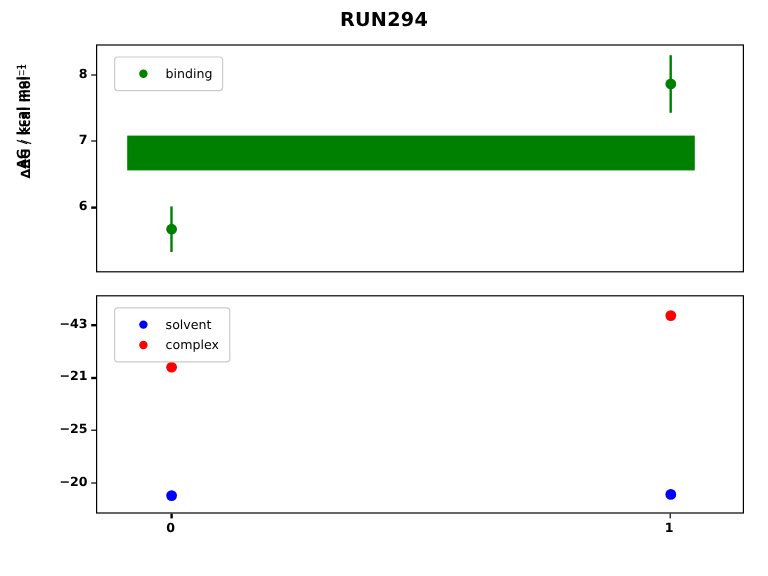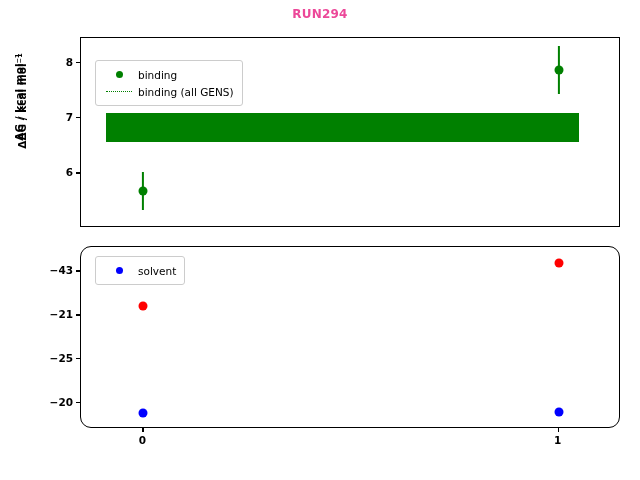--- a/index.html
+++ b/index.html
@@ -20,23 +20,23 @@
     width: 640px;
     height: 480px;
     background: #ffffff;
   }
   .fig-title {
     position: absolute;
     left: 0;
     top: 7px;
     width: 640px;
     text-align: center;
-    font-size: 12px;
-    font-weight: bold;
-    color: #ec4899;
+    font-size: 16px;
+    font-weight: bold;
+    color: #000000;
     letter-spacing: 0.2px;
   }
   
   .axes {
     position: absolute;
     box-sizing: border-box;
     border: 1.6px solid #000000;
     background: #ffffff;
     overflow: hidden;
   }
@@ -44,21 +44,20 @@
     left: 80px;
     top: 37px;
     width: 540px;
     height: 190px;
   }
   #axes-bottom {
     left: 80px;
     top: 246px;
     width: 540px;
     height: 182px;
-    border-radius: 11px;
   }
   
   .ytick-wrap, .xtick-wrap { position: absolute; }
   .ytick-mark {
     position: absolute;
     width: 4px;
     height: 1.6px;
     background: #000000;
     left: -4px;
   }
@@ -145,21 +144,21 @@
   .marker-green { background: #008000; width: 9px; height: 9px; }
   
   .legend {
     position: absolute;
     box-sizing: border-box;
     background: #ffffff;
     border: 1px solid #cccccc;
     border-radius: 3px;
     padding: 5px 8px 5px 6px;
   }
-  #legend-top  { left: 14px; top: 22px; }
+  #legend-top  { left: 14px; top: 9px; }
   #legend-bottom { left: 14px; top: 9px; }
   .legend-row {
     display: flex;
     align-items: center;
     height: 17px;
   }
   .legend-key {
     width: 34px;
     display: flex;
     align-items: center;
@@ -198,26 +197,20 @@
         <div class="marker marker-green" style="left: 477.692px; top: 31.942px; background: rgb(0, 128, 0);"></div>
         <div class="band" style="left: 24.9231px; width: 473.538px; top: 75.4493px; height: 28.6377px; background: rgb(0, 128, 0);"></div>
       </div>
     <div class="legend" id="legend-top">
       <div class="legend-row">
         <span class="legend-key">
           <span class="legend-dot" style="background:#008000"></span>
         </span>
         <span class="legend-text">binding</span>
       </div>
-      <div class="legend-row">
-        <span class="legend-key">
-          <span class="legend-dotted"></span>
-        </span>
-        <span class="legend-text">binding (all GENS)</span>
-      </div>
     </div>
   </div>
   <div class="ylabel" id="ylabel-top">ΔΔG / kcal mol⁻¹</div>
   <div id="top-ticks">
       <div class="ytick-wrap" style="left: 80px; top: 171.928px;">
         <div class="ytick-mark"></div>
         <div class="ytick-label">6</div>
       </div>
       <div class="ytick-wrap" style="left: 80px; top: 116.855px;">
         <div class="ytick-mark"></div>
@@ -236,20 +229,26 @@
         <div class="marker" style="width: 9px; height: 9px; left: 62.3077px; top: 58.9855px; background: rgb(255, 0, 0);"></div>
         <div class="marker" style="width: 9px; height: 9px; left: 477.692px; top: 16.4458px; background: rgb(255, 0, 0);"></div>
       </div>
     <div class="legend" id="legend-bottom">
       <div class="legend-row">
         <span class="legend-key">
           <span class="legend-dot" style="background:#0000ff"></span>
         </span>
         <span class="legend-text">solvent</span>
       </div>
+      <div class="legend-row">
+        <span class="legend-key">
+          <span class="legend-dot" style="background:#ff0000"></span>
+        </span>
+        <span class="legend-text">complex</span>
+      </div>
     </div>
   </div>
   <div class="ylabel" id="ylabel-bottom">ΔG / kcal mol⁻¹</div>
   <div id="bottom-ticks">
       <div class="ytick-wrap" style="left: 80px; top: 270.12px;">
         <div class="ytick-mark"></div>
         <div class="ytick-label">−43</div>
       </div>
       <div class="ytick-wrap" style="left: 80px; top: 313.976px;">
         <div class="ytick-mark"></div>

